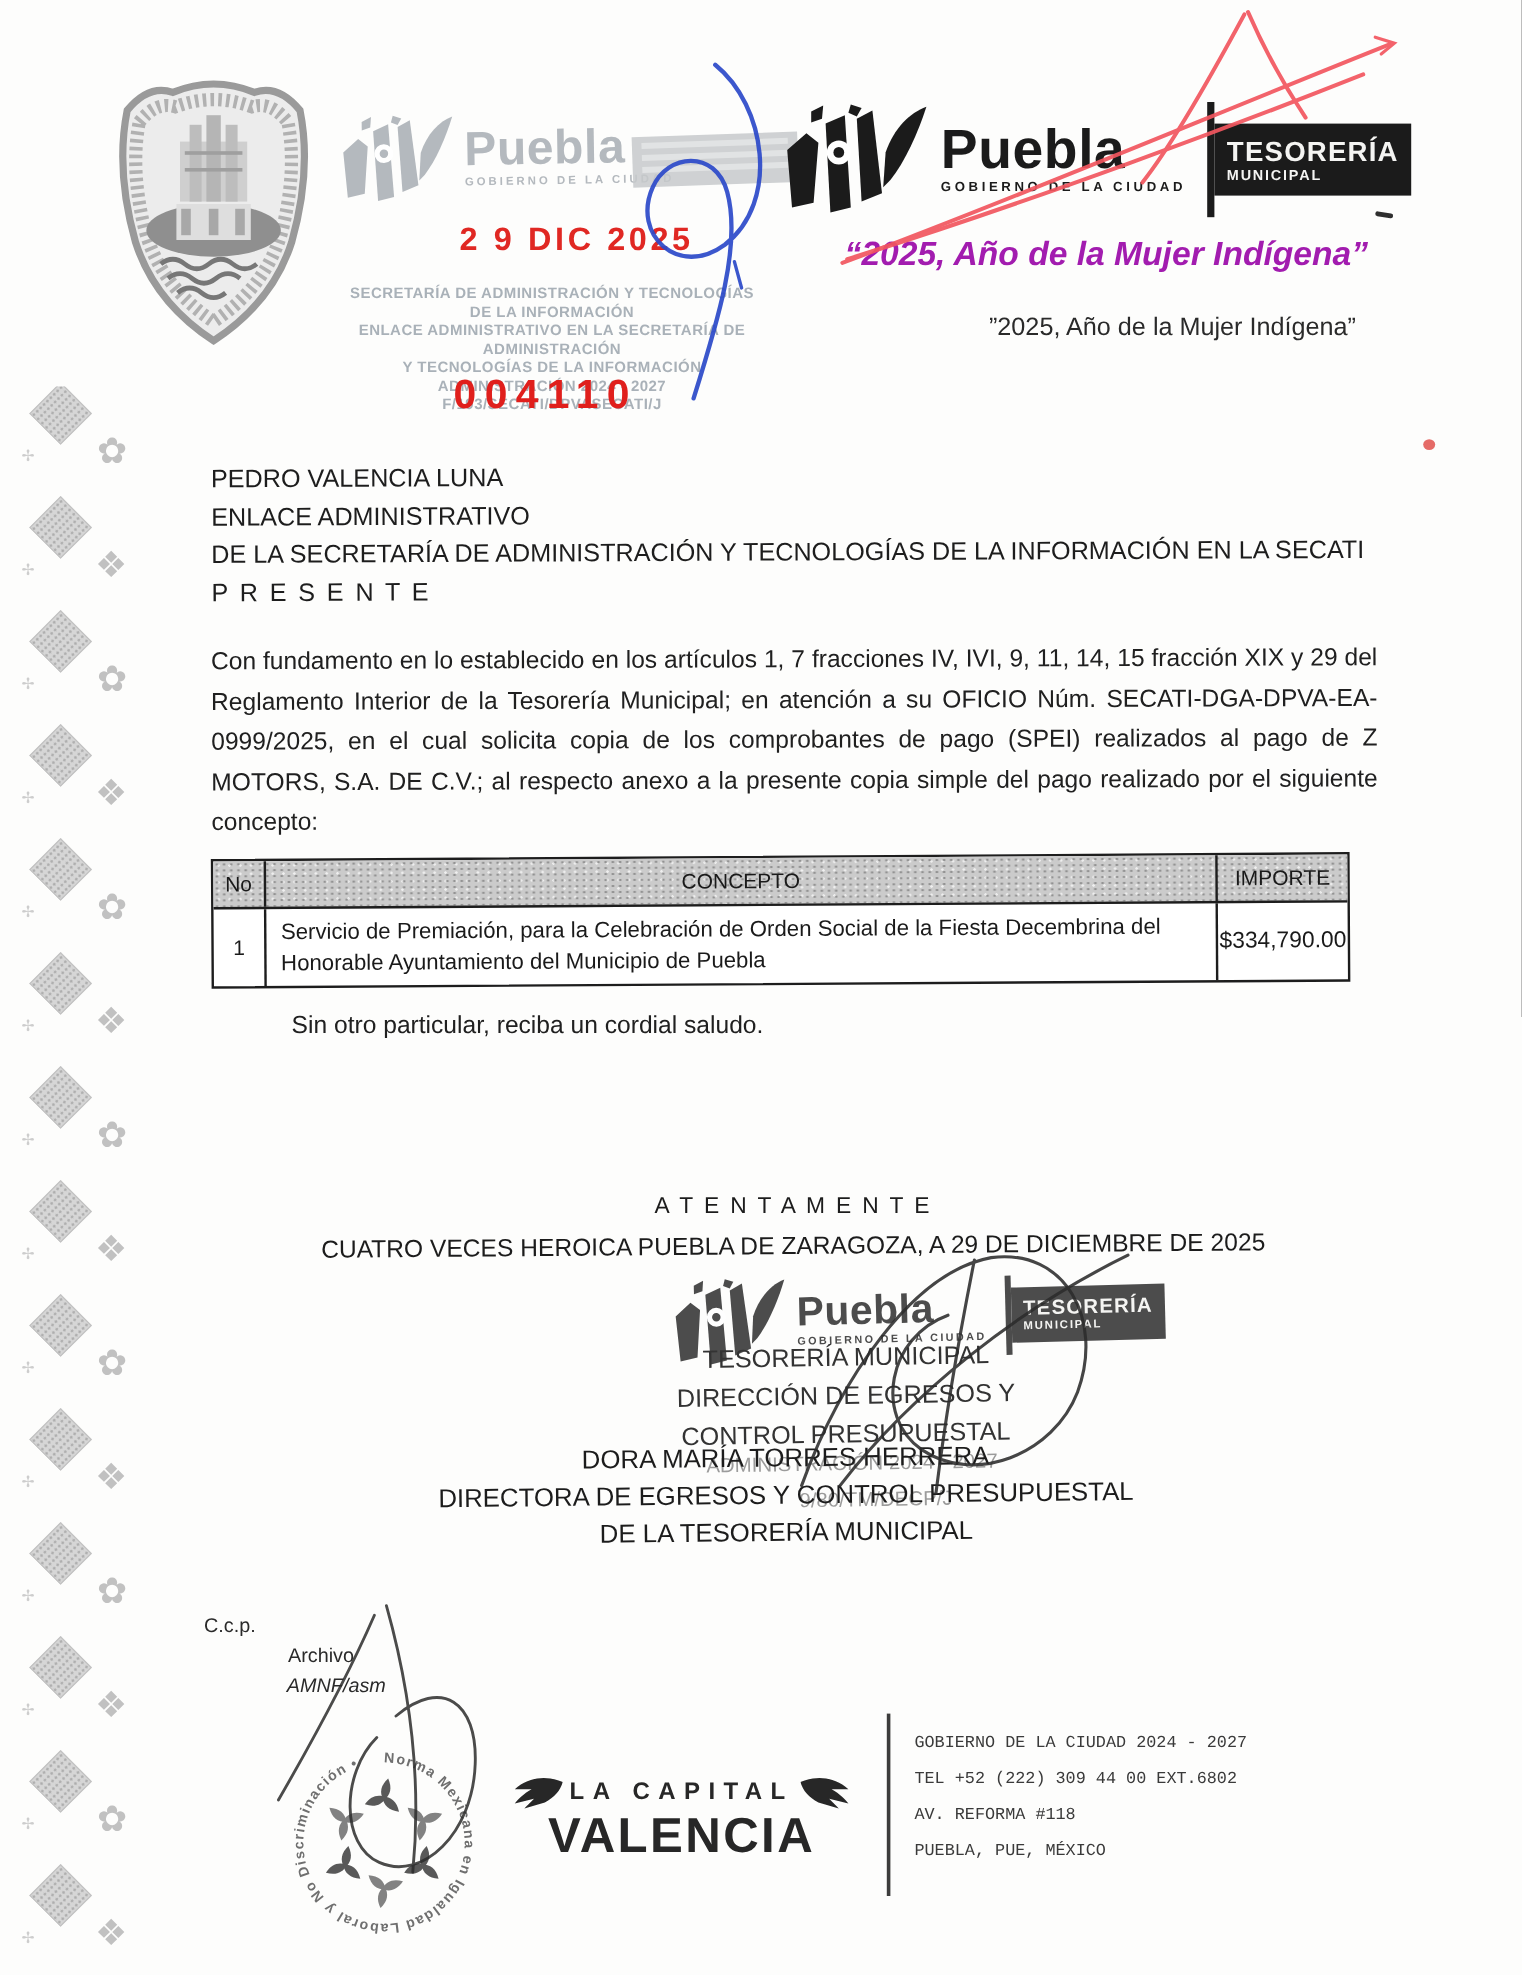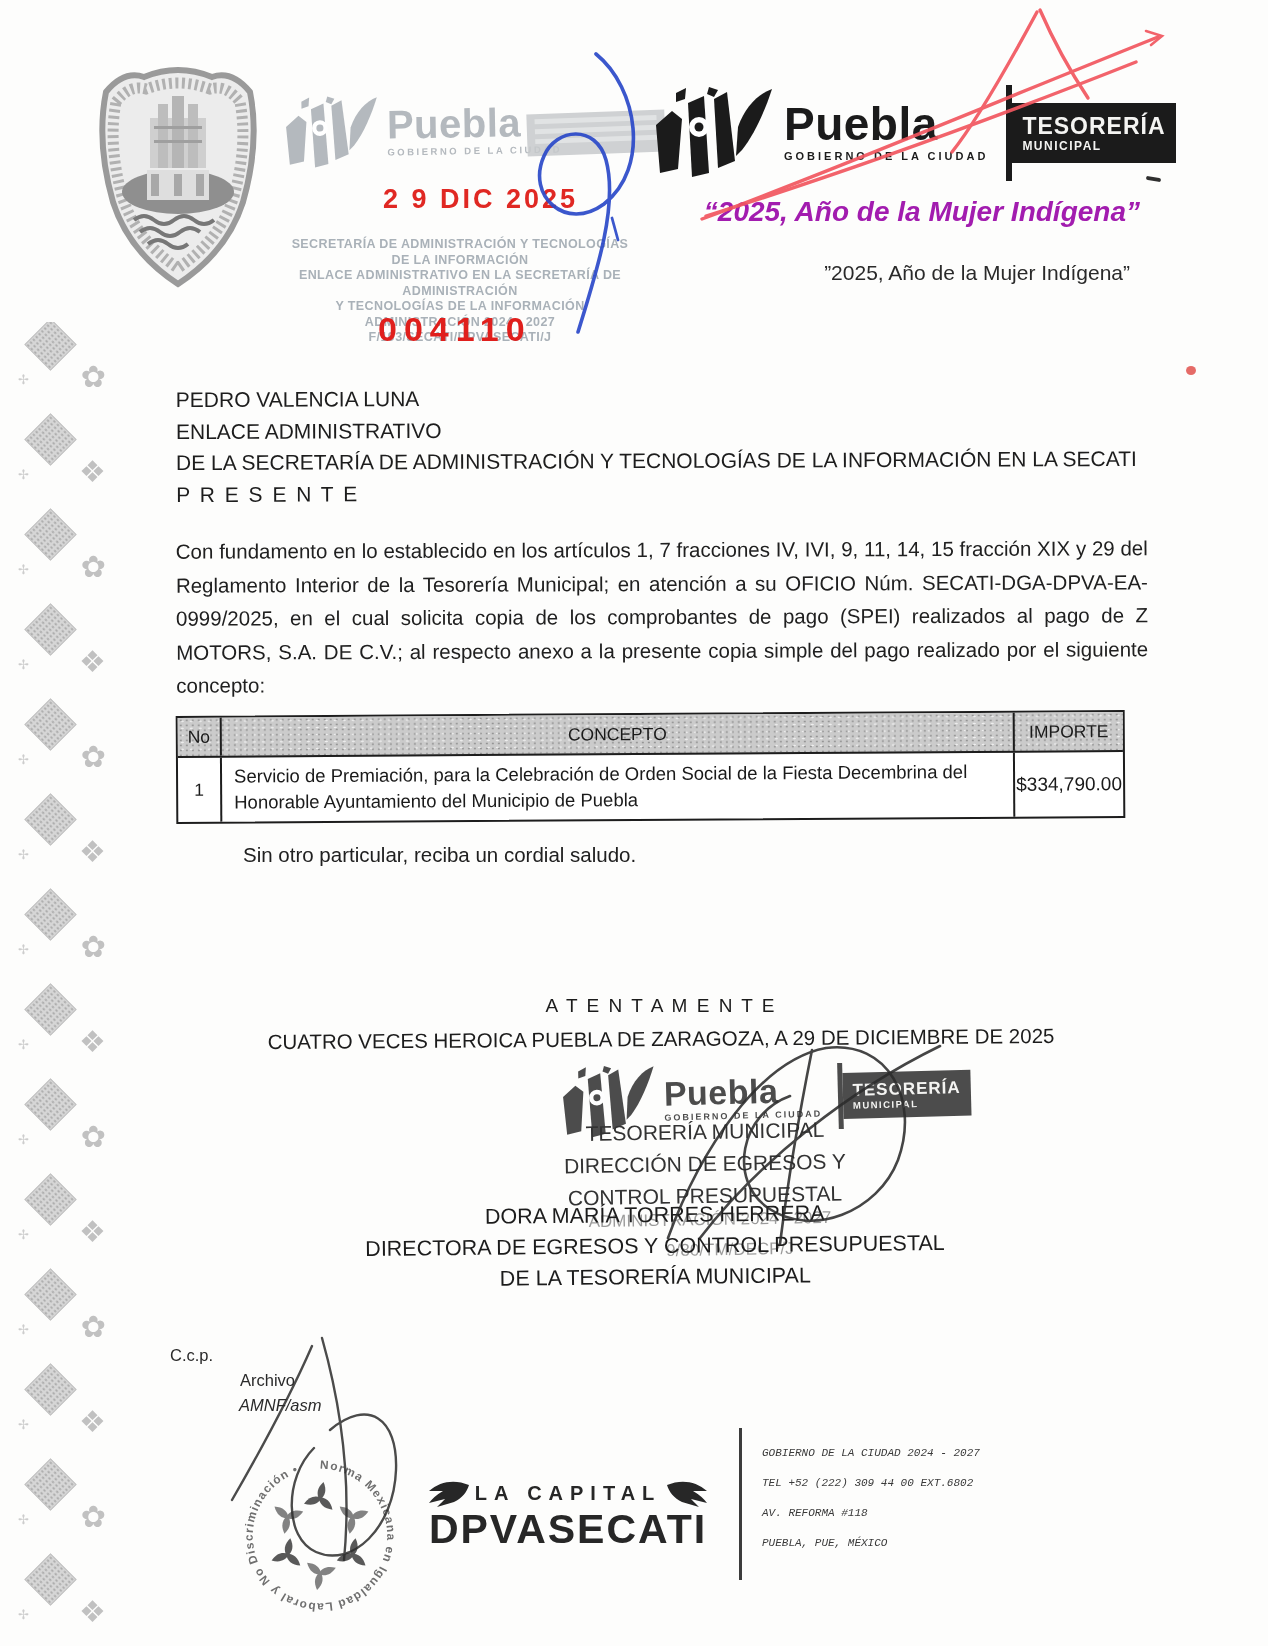--- a/index.html
+++ b/index.html
@@ -92,21 +92,21 @@
   .ccp{left:170px;top:1346px;font-size:16.5px;color:#2a2a2a;}
   .ccp2{left:240px;top:1371px;font-size:16.5px;color:#2a2a2a;}
   .ccp3{left:239px;top:1396px;font-size:16.5px;color:#2a2a2a;font-style:italic;}
   .capital{left:408px;top:1478px;width:320px;text-align:center;color:#272727;}
   .capital .row1{display:flex;align-items:center;justify-content:center;gap:6px;}
   .capital .t1{font-size:20px;font-weight:bold;letter-spacing:7px;white-space:nowrap;}
   .capital .t2{font-size:41px;font-weight:bold;letter-spacing:2px;margin-top:-2px;white-space:nowrap;}
   .wing{fill:#272727;}
   .foot-rule{left:739px;top:1428px;width:3px;height:152px;background:#3c3c3c;}
   .address{left:762px;top:1438px;font-family:"Liberation Mono","DejaVu Sans Mono",monospace;
-           font-size:11px;line-height:30px;color:#3a3a3a;white-space:nowrap;font-style:italic;}
+           font-size:14px;line-height:30px;color:#3a3a3a;white-space:nowrap;}
 
   
   .overlay{position:absolute;left:0;top:0;width:1268px;height:1646px;pointer-events:none;}
   .dash-artifact{left:1146px;top:177px;width:15px;height:4px;background:#2f2f2f;transform:rotate(9deg);border-radius:2px;}
   .dot-artifact{left:1186px;top:366px;width:10px;height:9px;background:#e04743;border-radius:50%;opacity:.8;filter:blur(.6px);}
 </style>
 </head>
 <body>
 
 <svg width="0" height="0" style="position:absolute">
@@ -335,21 +335,21 @@
   <div class="abs capital">
     <div class="row1">
       <svg class="wing" width="42" height="30" viewBox="0 0 42 30">
         <path d="M42,7 C28,1 13,3 2,13 L16,13 C9,17 5,21 2,25 L18,21 C14,25 12,27 10,29 L27,24 C35,20 40,14 42,7 Z"></path>
       </svg>
       <div class="t1">LA CAPITAL</div>
       <svg class="wing" style="transform:scaleX(-1)" width="42" height="30" viewBox="0 0 42 30">
         <path d="M42,7 C28,1 13,3 2,13 L16,13 C9,17 5,21 2,25 L18,21 C14,25 12,27 10,29 L27,24 C35,20 40,14 42,7 Z"></path>
       </svg>
     </div>
-    <div class="t2">DPVASECATI</div>
+    <div class="t2">VALENCIA</div>
   </div>
 
   <div class="abs foot-rule"></div>
   <div class="abs address">
     <div>GOBIERNO DE LA CIUDAD 2024 - 2027</div>
     <div>TEL +52 (222) 309 44 00 EXT.6802</div>
     <div>AV. REFORMA #118</div>
     <div>PUEBLA, PUE, MÉXICO</div>
   </div>
 

